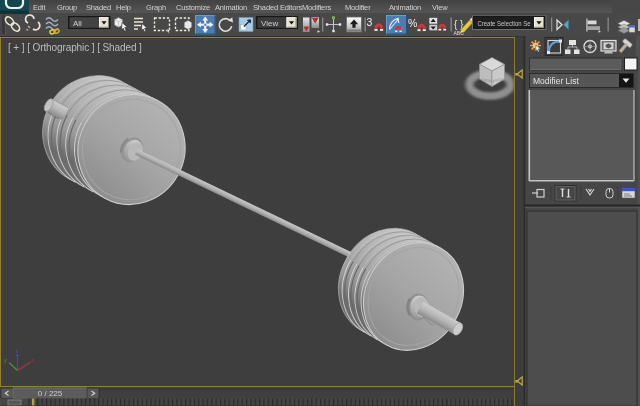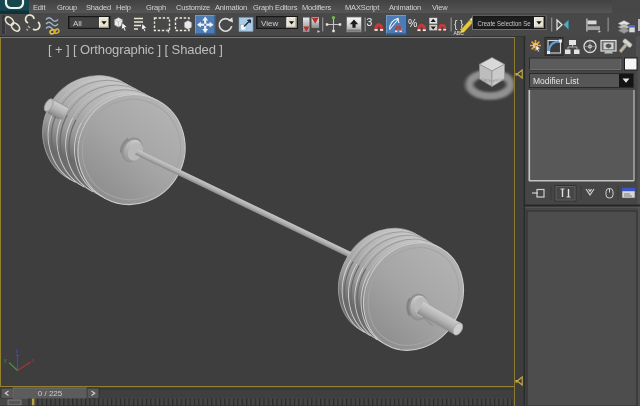--- a/index.html
+++ b/index.html
@@ -3,39 +3,39 @@
 <meta charset="utf-8">
 <style>
   html,body{margin:0;padding:0;}
   body{width:640px;height:406px;background:#474747;font-family:"Liberation Sans",sans-serif;overflow:hidden;position:relative;}
   .abs{position:absolute;}
   #menubar{left:0;top:0;width:612px;height:13px;background:linear-gradient(#424242,#555555);}
   #menubar .mi{position:absolute;top:2.5px;font-size:7.5px;color:#d2d2d2;white-space:nowrap;letter-spacing:-0.15px;}
   #logo{left:0;top:0;width:29px;height:13px;background:linear-gradient(#2a6068,#123b41);}
   #toolbar{left:0;top:13px;width:640px;height:24px;background:#484848;border-bottom:1px solid #333;box-sizing:border-box;}
   #viewport{left:0;top:37px;width:515px;height:350px;background:#3e3e3e;border:1px solid #94802e;box-sizing:border-box;}
-  #vplabel{left:8px;top:42px;font-size:13px;color:#bdbdbd;letter-spacing:-0.1px;margin-left:40px;}
+  #vplabel{left:8px;top:42px;font-size:10px;color:#bdbdbd;letter-spacing:-0.1px;}
   #gutter{left:515px;top:37px;width:9px;height:369px;background:#3d3d3d;}
   #panel{left:524px;top:36px;width:116px;height:370px;background:#464646;}
   #timerow{left:0;top:387px;width:515px;height:11px;background:#454545;}
   #trackbar{left:0;top:398px;width:515px;height:8px;background:#454545;}
 </style>
 </head>
 <body>
   <div id="menubar" class="abs">
     <span class="mi" style="left:33px">Edit</span>
     <span class="mi" style="left:57px">Group</span>
     <span class="mi" style="left:86px">Shaded</span>
     <span class="mi" style="left:116px">Help</span>
     <span class="mi" style="left:146px">Graph</span>
     <span class="mi" style="left:176px">Customize</span>
     <span class="mi" style="left:215px">Animation</span>
-    <span class="mi" style="left:253px">Graph Editors</span>
+    <span class="mi" style="left:253px">Shaded Editors</span>
     <span class="mi" style="left:302px">Modifiers</span>
-    <span class="mi" style="left:345px">MAXScript</span>
+    <span class="mi" style="left:345px">Modifier</span>
     <span class="mi" style="left:389px">Animation</span>
     <span class="mi" style="left:432px">View</span>
   </div>
   <div id="logo" class="abs"></div>
   <div id="toolbar" class="abs"></div>
   <svg id="tbicons" class="abs" style="left:0;top:13px" width="640" height="23" viewBox="0 0 640 23">
 <rect x="2" y="2" width="3" height="19" fill="#373737"></rect>
     <rect x="5" y="2" width="1" height="19" fill="#575757"></rect>
 <g stroke="#e9e5d2" stroke-width="1.7" fill="none">
 <ellipse cx="9.5" cy="8" rx="3.2" ry="4.8" transform="rotate(-45 9.5 8)"></ellipse>

